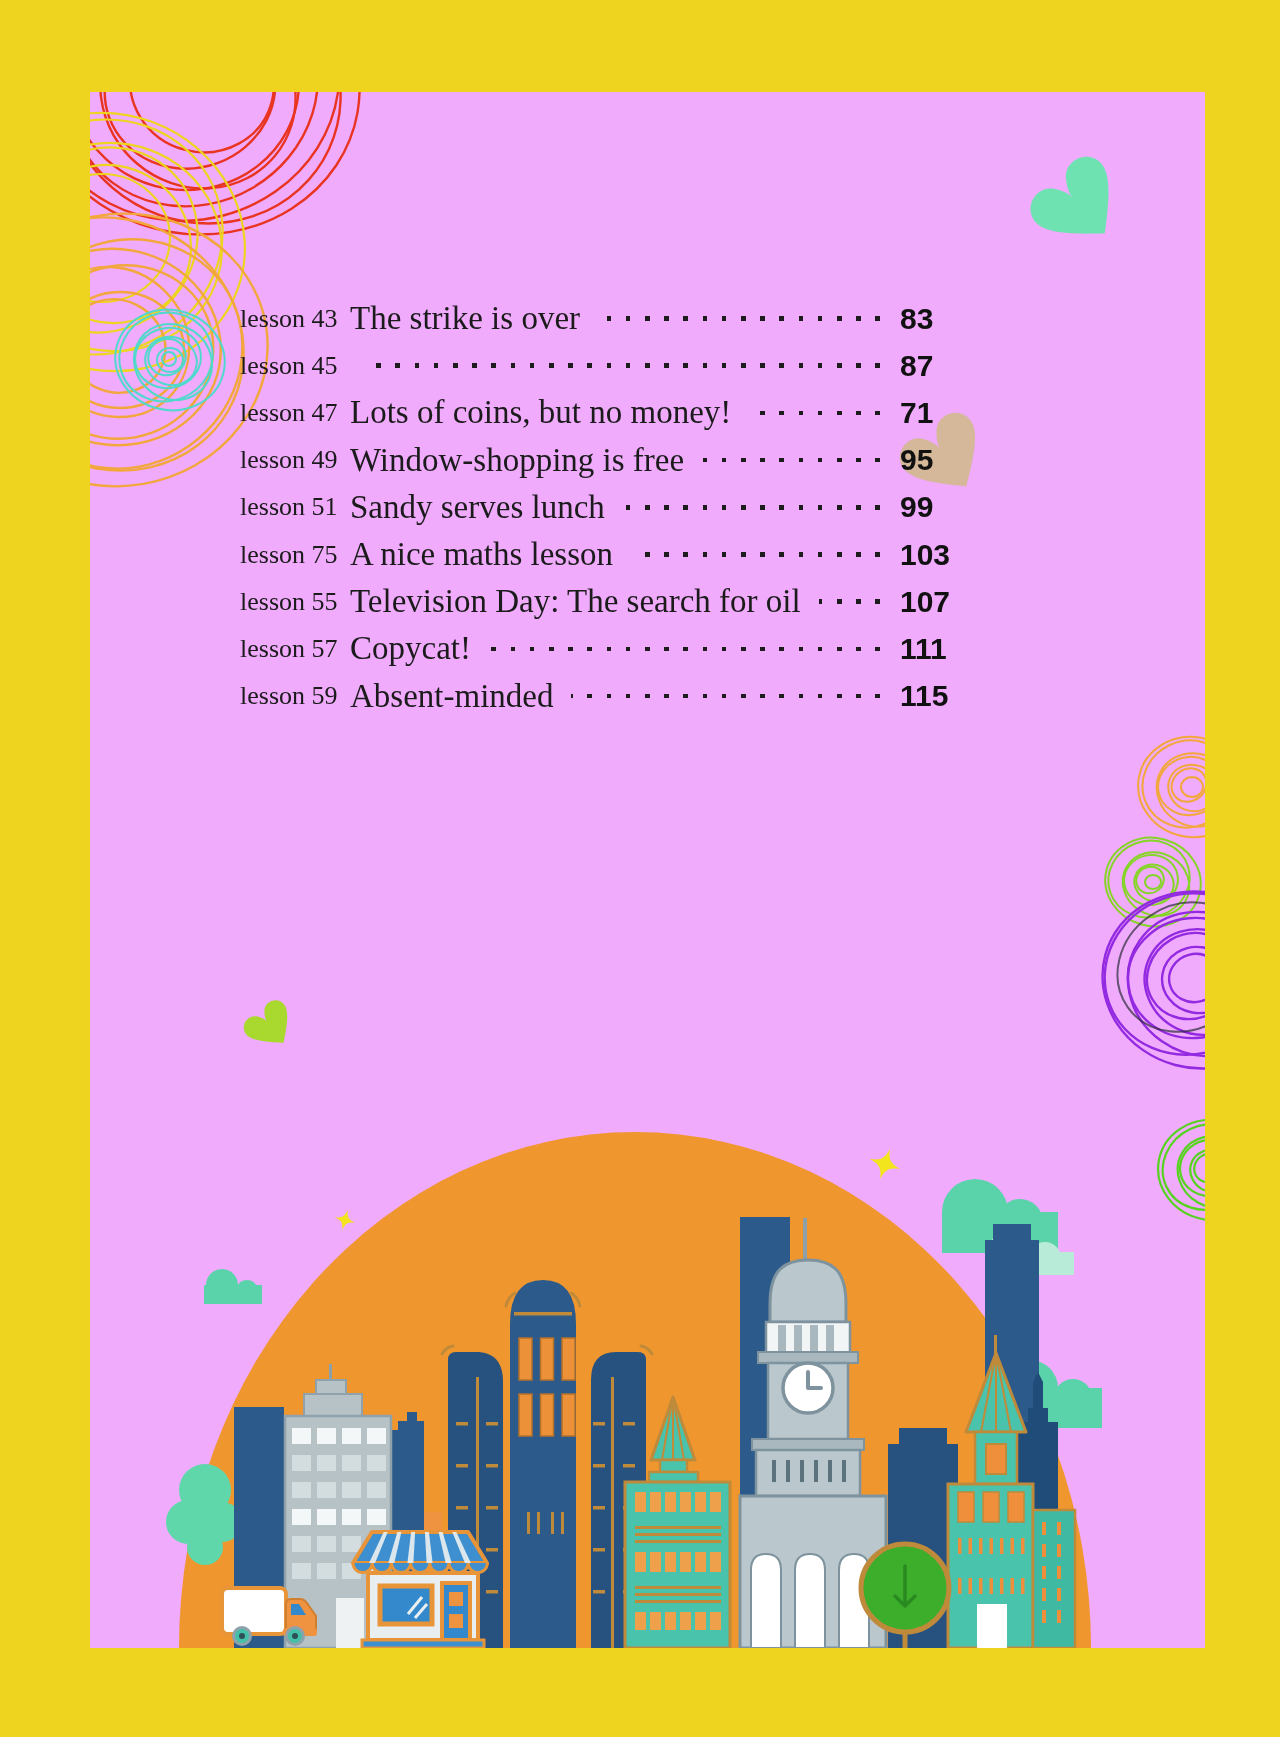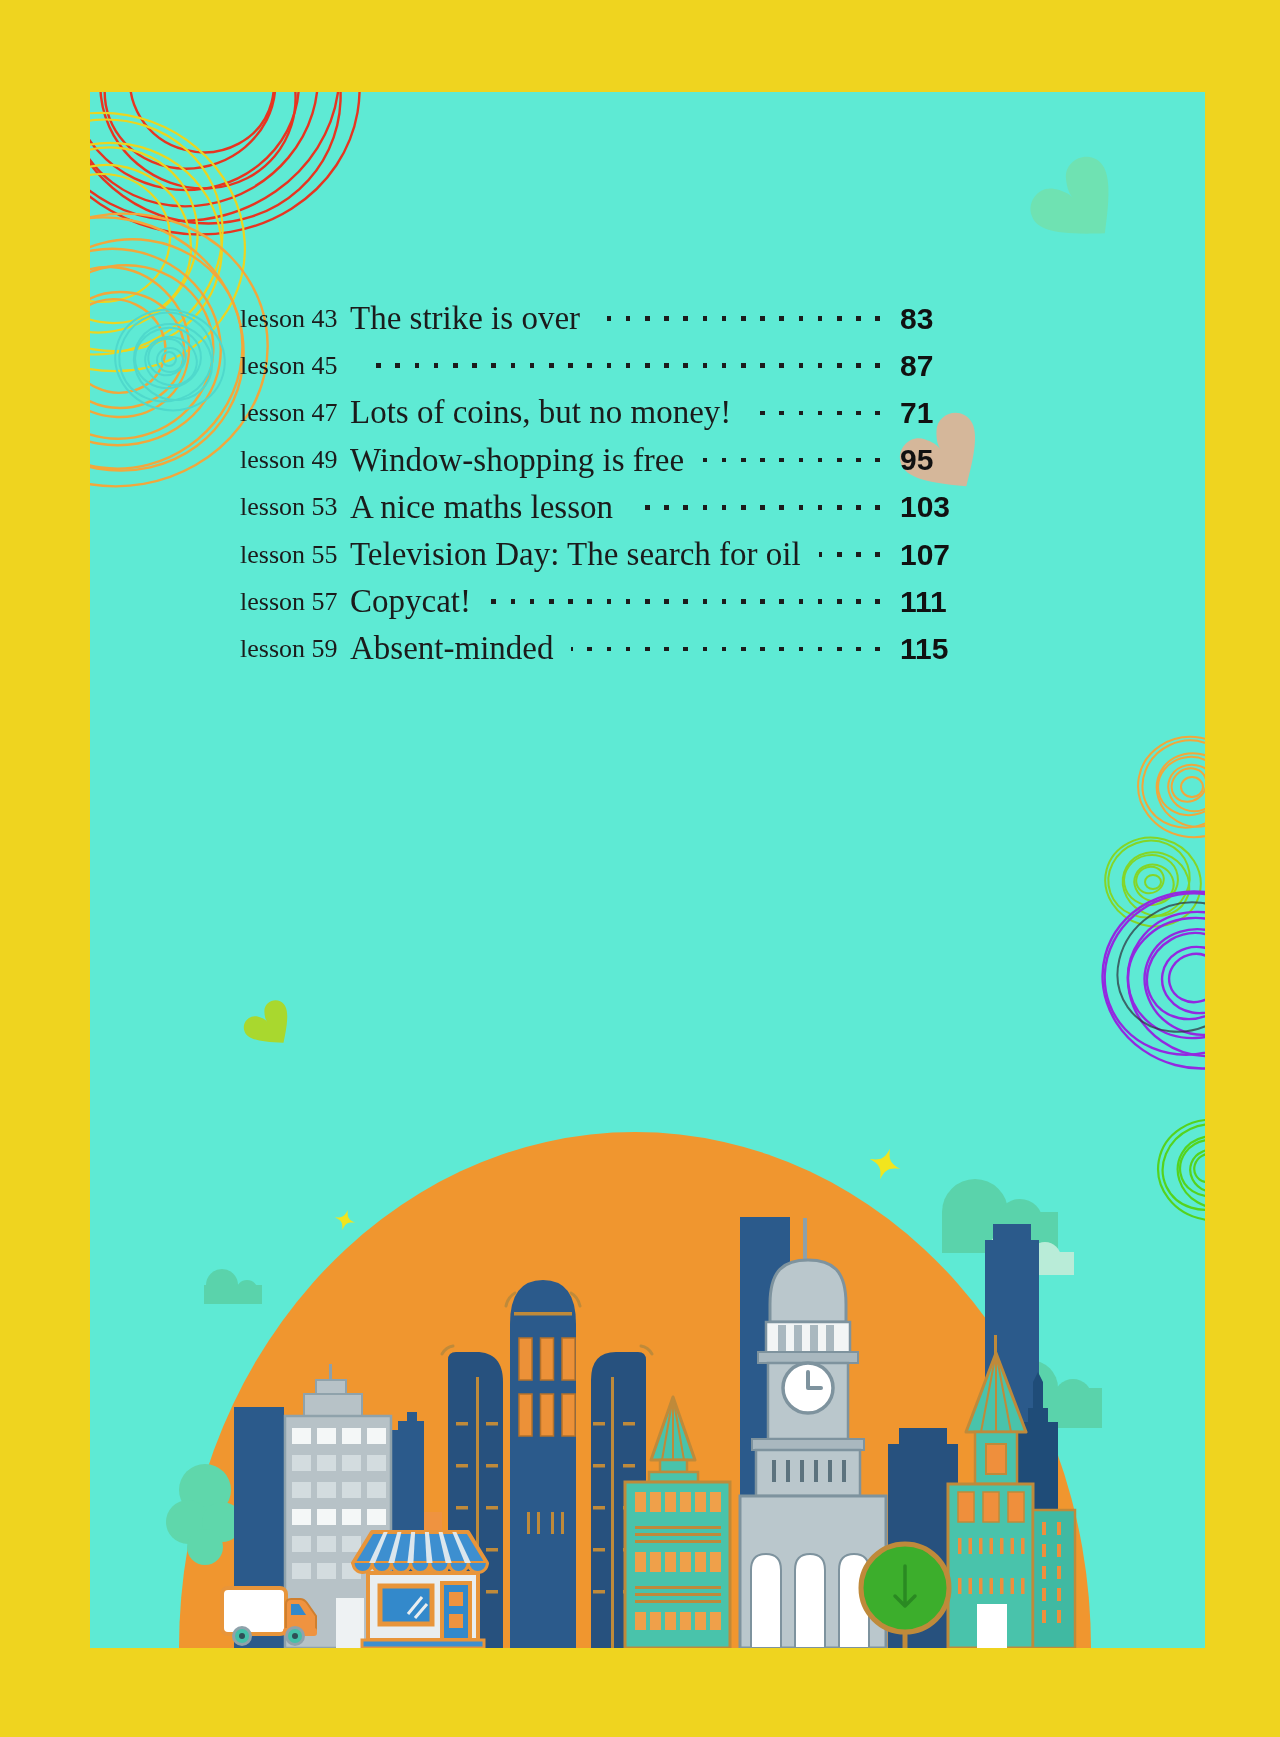--- a/index.html
+++ b/index.html
@@ -3,21 +3,21 @@
 <meta charset="utf-8">
 <style>
   html,body{margin:0;padding:0;}
   body{
     width:1280px;height:1737px;position:relative;overflow:hidden;
     background:#efd41f;
     font-family:"Liberation Serif", serif;
   }
   .page{
     position:absolute;left:90px;top:92px;width:1115px;height:1556px;
-    background:#5eead4;overflow:hidden;
+    background:#f0abfc;overflow:hidden;
   }
   .deco{position:absolute;left:0;top:0;width:1115px;height:1556px;pointer-events:none;}
   .toc{
     position:absolute;left:150px;top:203px;width:716px;z-index:2;
   }
   .row{height:47.2px;display:flex;align-items:center;color:#1b1b1b;}
   .lesson{width:110px;font-size:26px;flex:0 0 auto;}
   .title{font-size:33px;white-space:nowrap;flex:0 0 auto;}
   .leader{
     flex:1 1 auto;height:4.6px;margin-left:18px;margin-right:20px;
@@ -434,21 +434,27 @@
       <span class="leader"></span>
       <span class="pagenum">71</span>
     </div>
     <div class="row">
       <span class="lesson">lesson 49</span>
       <span class="title">Window-shopping is free</span>
       <span class="leader"></span>
       <span class="pagenum">95</span>
     </div>
     <div class="row">
-      <span class="lesson">lesson 53</span>
+      <span class="lesson">lesson 51</span>
+      <span class="title">Sandy serves lunch</span>
+      <span class="leader"></span>
+      <span class="pagenum">99</span>
+    </div>
+    <div class="row">
+      <span class="lesson">lesson 75</span>
       <span class="title">A nice maths lesson</span>
       <span class="leader"></span>
       <span class="pagenum">103</span>
     </div>
     <div class="row">
       <span class="lesson">lesson 55</span>
       <span class="title">Television Day: The search for oil</span>
       <span class="leader"></span>
       <span class="pagenum">107</span>
     </div>

